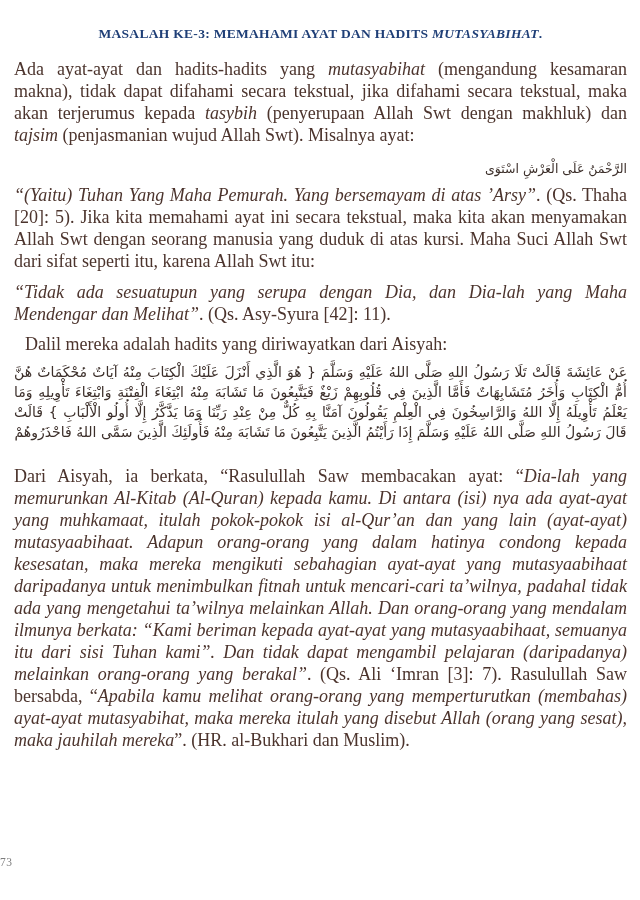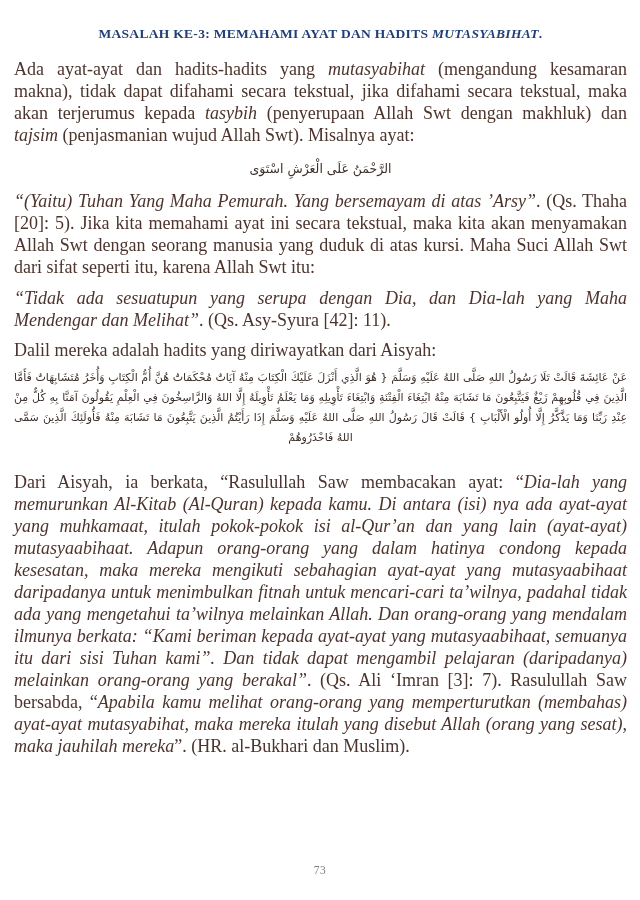--- a/index.html
+++ b/index.html
@@ -29,51 +29,49 @@
     color: #4c342d;
     text-align: justify;
     margin: 0;
   }
   .i  { font-style: italic; }
   .b  { font-weight: bold; }
   .bi { font-weight: bold; font-style: italic; }
   .indent { text-indent: 40px; }
   .m-intro   { margin-top: 16px; }
   .m-verse1  { margin-top: 11px; }
-  .m-thaha   { margin-top: 9px; }
+  .m-thaha   { margin-top: 3px; }
   .m-verse2  { margin-top: 5px; }
   .m-syura   { margin-top: 9px; font-family: Liberation Serif, serif; }
   .m-methods { margin-top: 13px; }
   .m-heading { margin-top: 45px; }
-  .m-dalil   { margin-top: 8px; }
+  .m-dalil   { margin-top: 8px; margin-left: 11px; }
   .m-hadith  { margin-top: 7px; }
   .m-aisyah  { margin-top: 23px; }
   .arabic-verse {
     direction: rtl;
-    text-align: center;
     font-family: "DejaVu Sans", sans-serif;
     font-size: 12.5px;
     line-height: 24px;
     color: #3c2f2a;
   }
   .arabic-block {
     direction: rtl;
     text-align: justify;
     text-align-last: center;
     font-family: "DejaVu Sans", sans-serif;
-    font-size: 11px;
+    font-size: 14px;
     line-height: 20px;
     color: #3c2f2a;
   }
   .page-number {
     position: absolute;
     left: 0;
-    bottom: 24px;
+    bottom: 32px;
     width: 100%;
-    text-align: center;
     font-size: 11.5px;
     color: #7d7d7d;
     letter-spacing: 0.5px;
   }
 </style>
 </head>
 <body>
 
 <div class="page">
 

